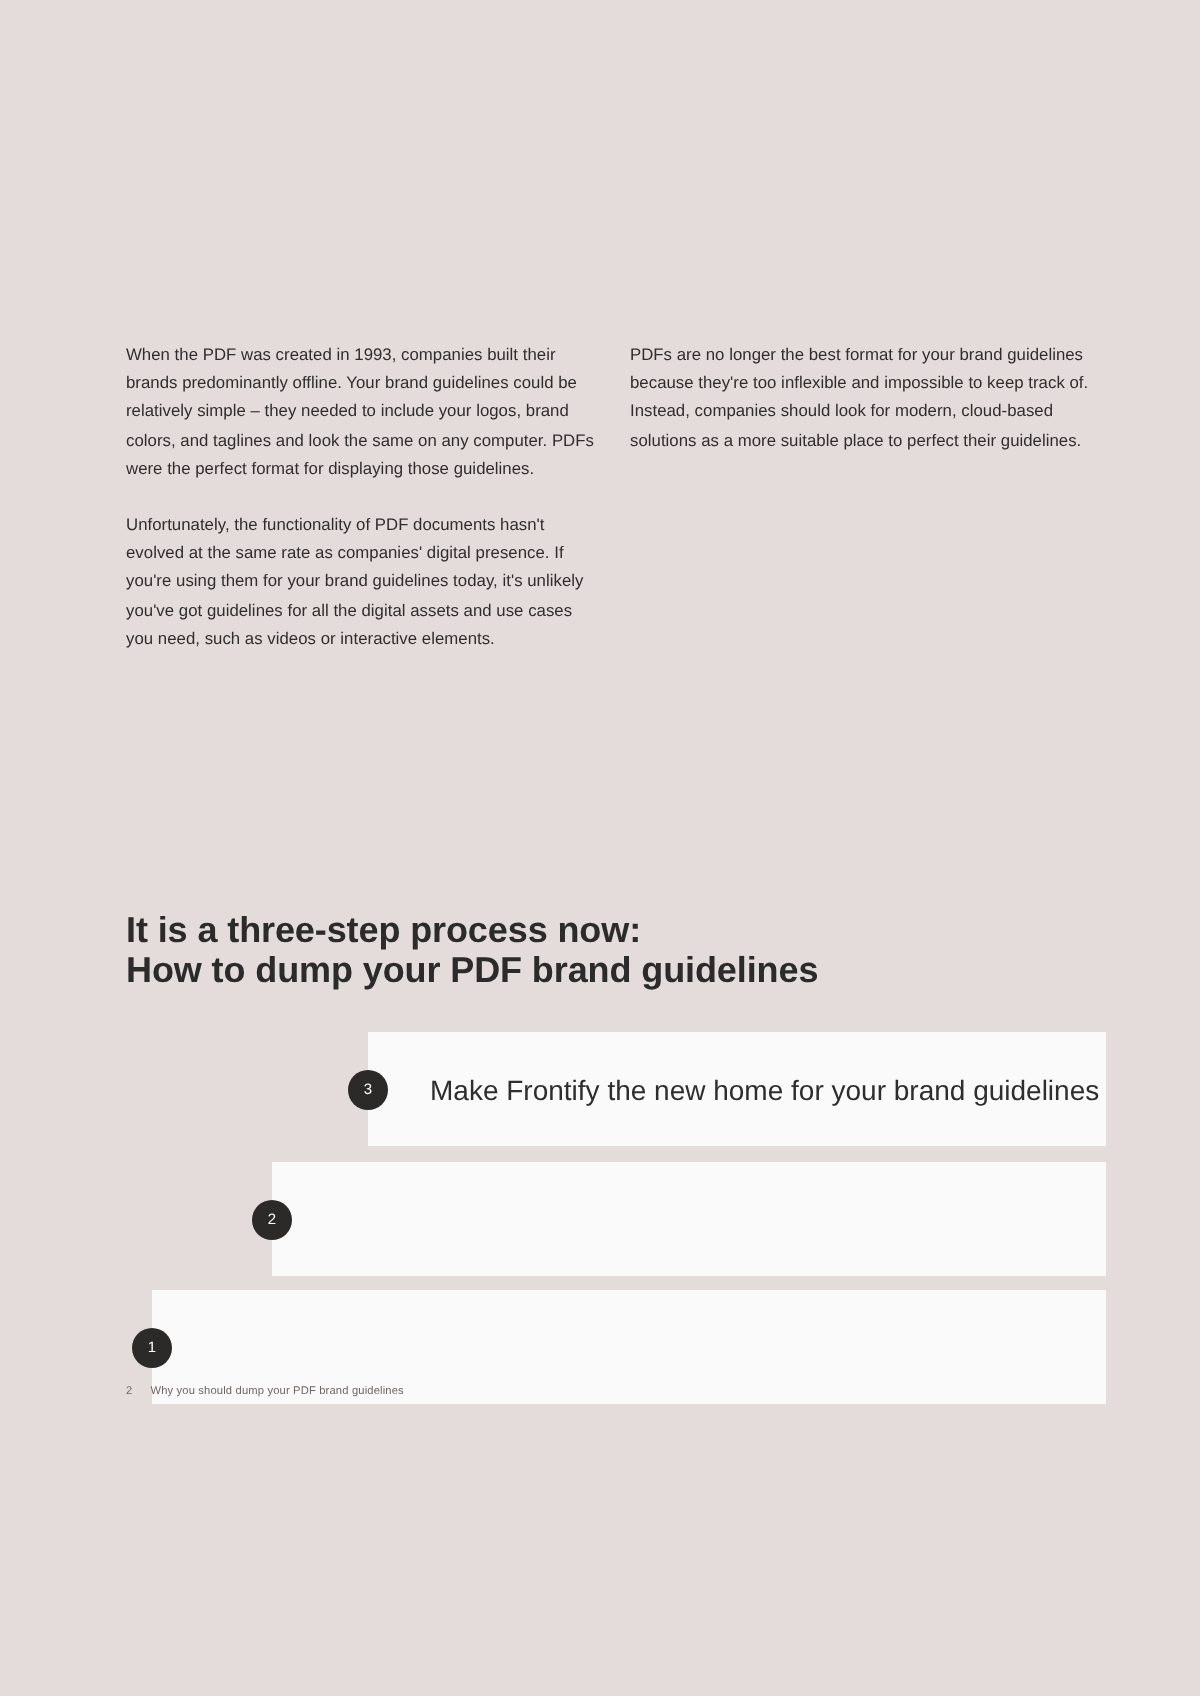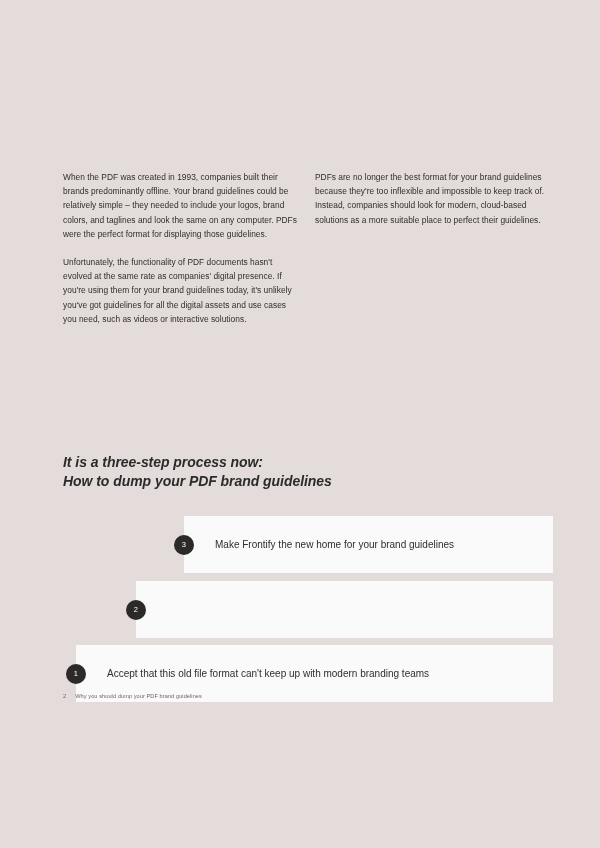--- a/index.html
+++ b/index.html
@@ -50,25 +50,24 @@
     text-align: left;
   }
   .body-p:last-child { margin-bottom: 0; }
 
   
   .section-heading {
     position: absolute;
     left: 63px;
     top: 441px;
     width: 400px;
-    font-size: 14px;
+    font-size: 18px;
     line-height: 19.6px;
     color: #2b2b2b;
     letter-spacing: -0.05px;
-    font-style: italic;
   }
   .section-heading .line { display: block; }
 
   
   .steps {
     position: absolute;
     left: 0;
     top: 516px;
     width: 600px;
     height: 190px;
@@ -99,21 +98,21 @@
     font-weight: 400;
     letter-spacing: 0.1px;
   }
 
   .step-label {
     position: absolute;
     top: 50%;
     transform: translateY(-50%);
     left: 31px;
     right: 10px;
-    font-size: 10px;
+    font-size: 14px;
     line-height: 12px;
     color: #2f2d2d;
     white-space: nowrap;
   }
 
   
   .footer {
     position: absolute;
     left: 63px;
     bottom: 44px;
@@ -130,21 +129,21 @@
 </style>
 </head>
 <body>
 
 <div class="page">
 
   <div class="columns">
 
     <div class="col-left">
       <p class="body-p">When the PDF was created in 1993, companies built their brands predominantly offline. Your brand guidelines could be relatively simple – they needed to include your logos, brand colors, and taglines and look the same on any computer. PDFs were the perfect format for displaying those guidelines.</p>
-      <p class="body-p">Unfortunately, the functionality of PDF documents hasn't evolved at the same rate as companies' digital presence. If you're using them for your brand guidelines today, it's unlikely you've got guidelines for all the digital assets and use cases you need, such as videos or interactive solutions.</p>
+      <p class="body-p">Unfortunately, the functionality of PDF documents hasn't evolved at the same rate as companies' digital presence. If you're using them for your brand guidelines today, it's unlikely you've got guidelines for all the digital assets and use cases you need, such as videos or interactive elements.</p>
     </div>
 
     <div class="col-right">
       <p class="body-p">PDFs are no longer the best format for your brand guidelines because they're too inflexible and impossible to keep track of. Instead, companies should look for modern, cloud-based solutions as a more suitable place to perfect their guidelines.</p>
     </div>
 
   </div>
 
   <h2 class="section-heading">
     <span class="line">It is a three-step process now:</span>
@@ -157,21 +156,20 @@
       <span class="step-badge">3</span>
       <span class="step-label">Make Frontify the new home for your brand guidelines</span>
     </div>
 
     <div class="step-row step-2">
       <span class="step-badge">2</span>
     </div>
 
     <div class="step-row step-1">
       <span class="step-badge">1</span>
-      <span class="step-label">Accept that this old file format can't keep up with modern branding teams</span>
     </div>
 
   </div>
 
   <div class="footer">
     <span class="footer-page-number">2</span>
     <span class="footer-title">Why you should dump your PDF brand guidelines</span>
   </div>
 
 </div>

